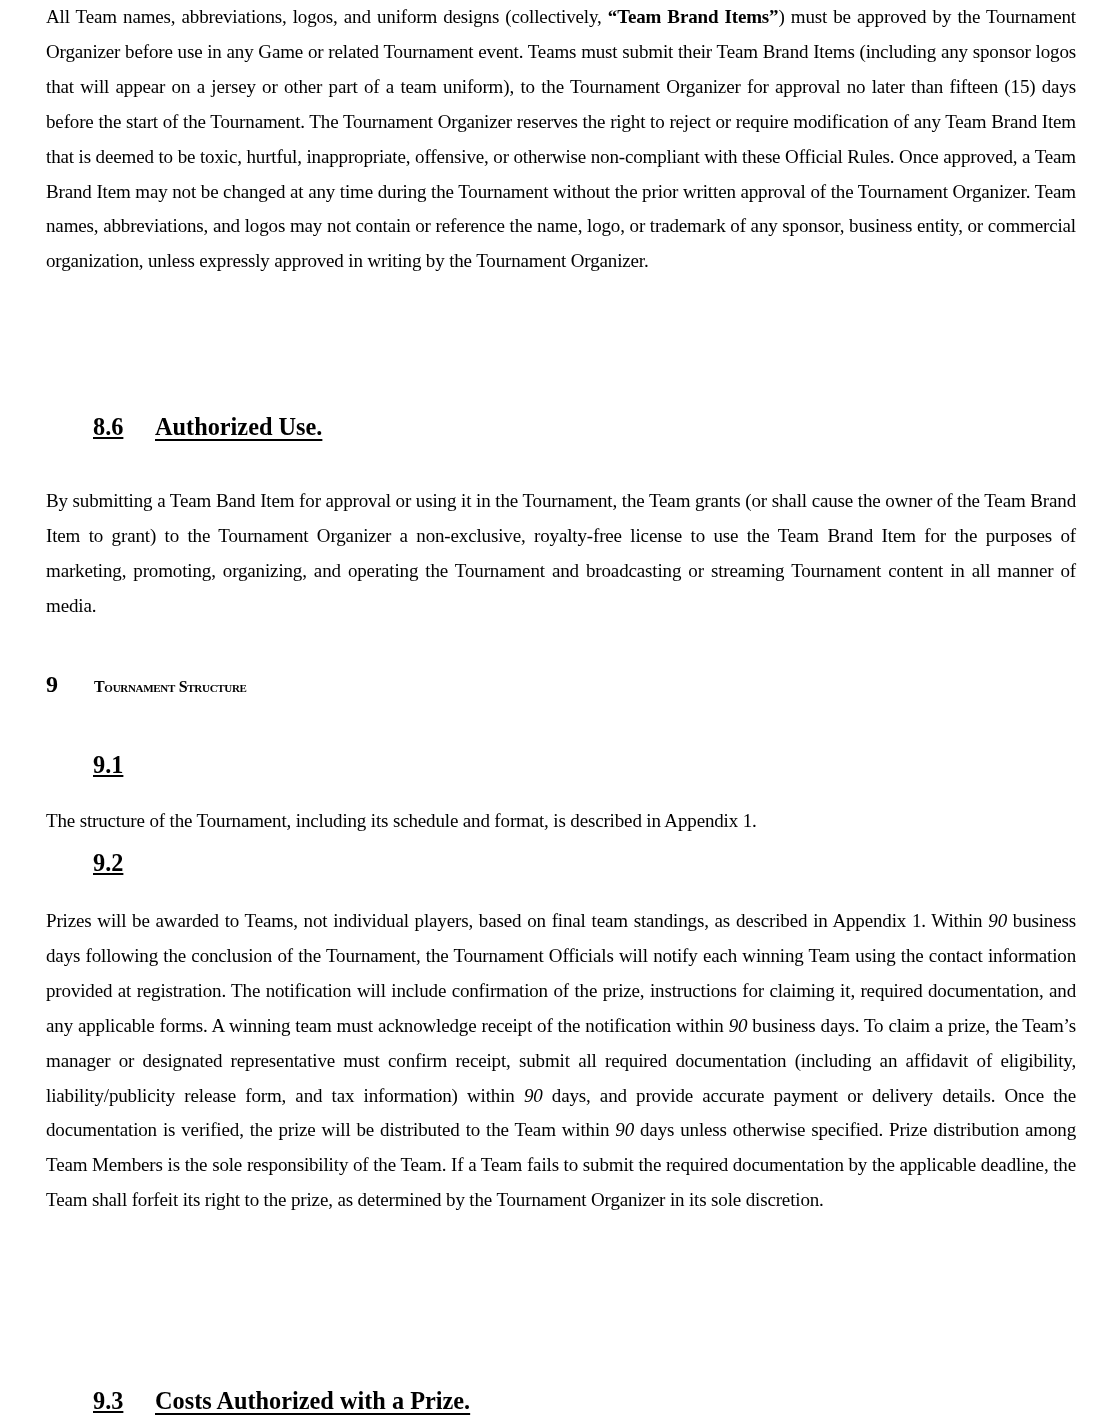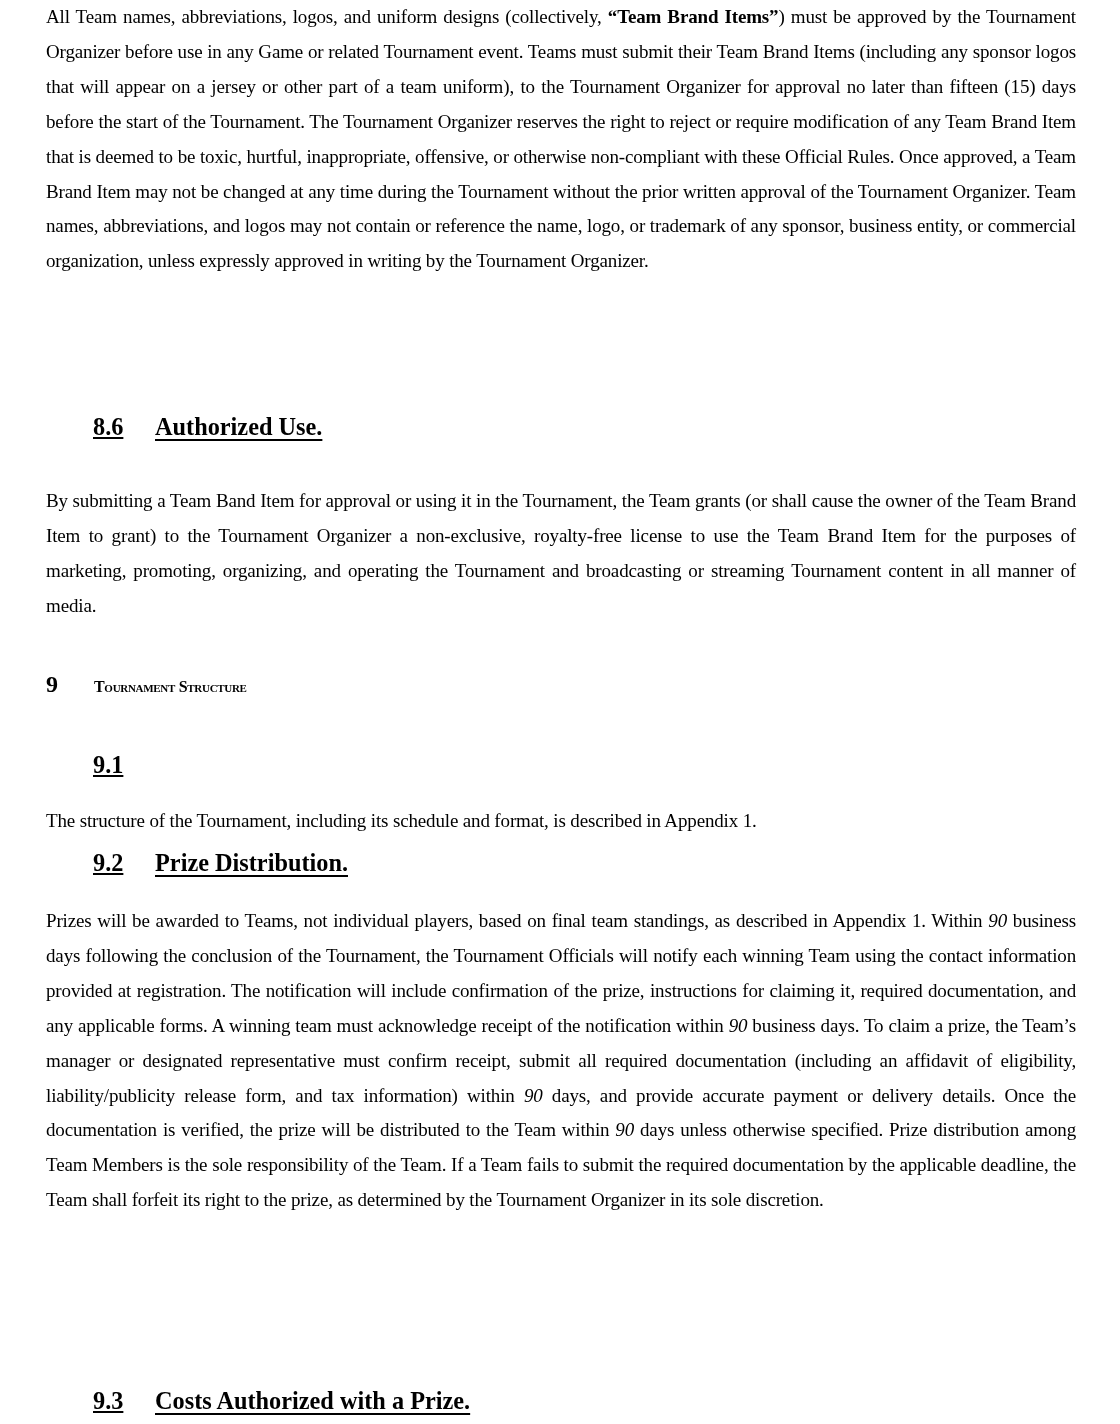--- a/index.html
+++ b/index.html
@@ -97,21 +97,20 @@
   </h2>
 
   <h3 id="h91" class="subhead">
     <span class="num">9.1</span>
   </h3>
 
   <p id="p3" class="para" style="text-align:left;">The structure of the Tournament, including its schedule and format, is described in Appendix 1.</p>
 
   <h3 id="h92" class="subhead">
     <span class="num">9.2</span>
-    <span class="title">Prize Distribution.</span>
   </h3>
 
   <p id="p4" class="para">
     <span>Prizes will be awarded to Teams, not individual players, based on final team standings, as described in Appendix 1. Within </span><span class="i">90</span><span> business days following the conclusion of the Tournament, the Tournament Officials will notify each winning Team using the contact information provided at registration. The notification will include confirmation of the prize, instructions for claiming it, required documentation, and any applicable forms. A winning team must acknowledge receipt of the notification within </span><span class="i">90</span><span> business days. To claim a prize, the Team’s manager or designated representative must confirm receipt, submit all required documentation (including an affidavit of eligibility, liability/publicity release form, and tax information) within </span><span class="i">90</span><span> days, and provide accurate payment or delivery details. Once the documentation is verified, the prize will be distributed to the Team within </span><span class="i">90</span><span> days unless otherwise specified. Prize distribution among Team Members is the sole responsibility of the Team. If a Team fails to submit the required documentation by the applicable deadline, the Team shall forfeit its right to the prize, as determined by the Tournament Organizer in its sole discretion.</span>
   </p>
 
   <h3 id="h93" class="subhead">
     <span class="num">9.3</span>
     <span class="title">Costs Authorized with a Prize.</span>
   </h3>

